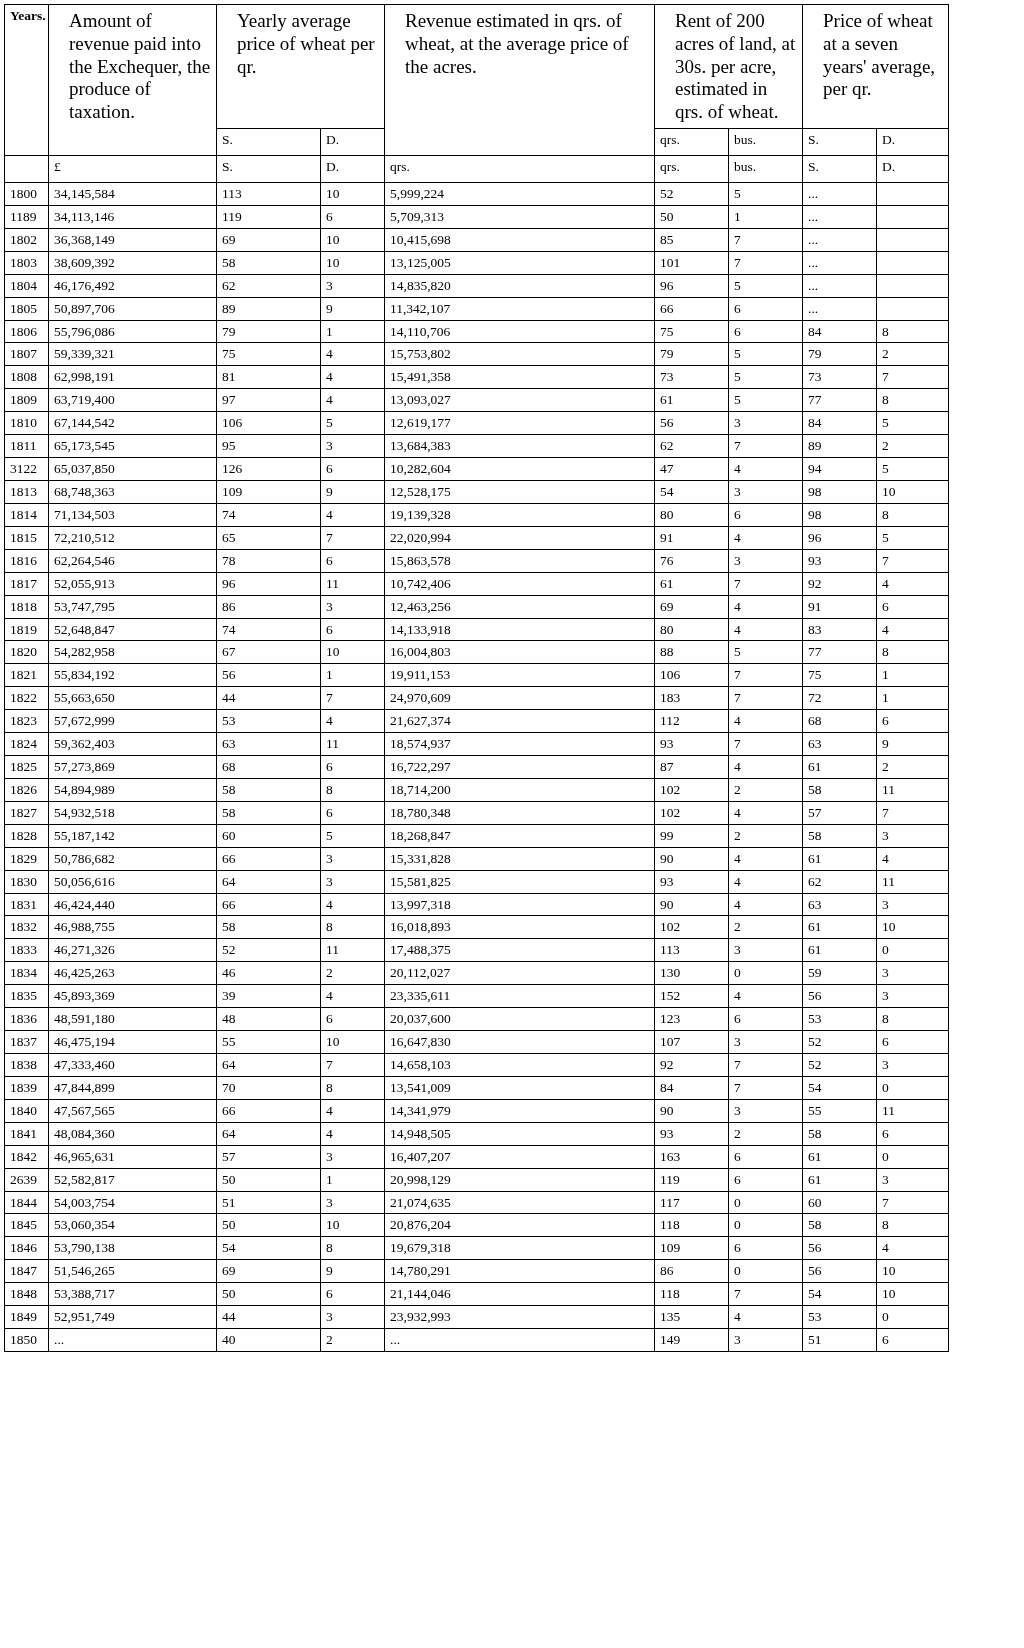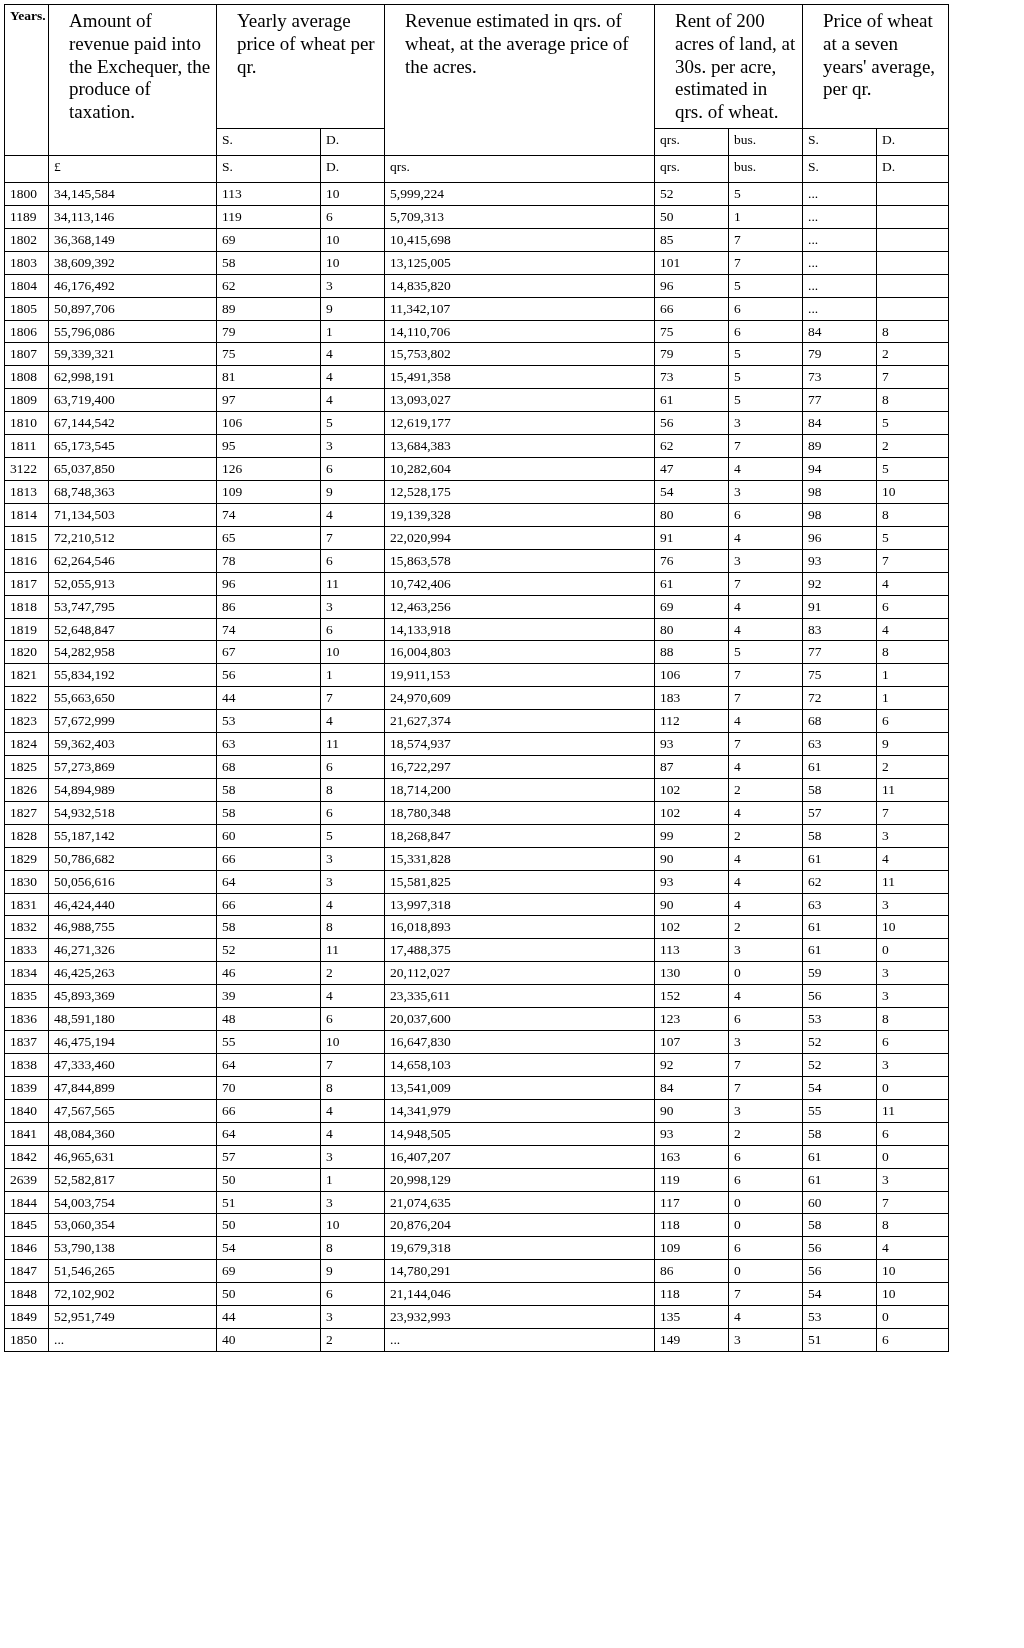--- a/index.html
+++ b/index.html
@@ -632,21 +632,21 @@
           <td class="num">69</td>
           <td class="num">9</td>
           <td class="num">14,780,291</td>
           <td class="num">86</td>
           <td class="num">0</td>
           <td class="num">56</td>
           <td class="num">10</td>
         </tr>
         <tr>
           <td class="num">1848</td>
-          <td class="num">72,102,902</td>
+          <td class="num">53,388,717</td>
           <td class="num">50</td>
           <td class="num">6</td>
           <td class="num">21,144,046</td>
           <td class="num">118</td>
           <td class="num">7</td>
           <td class="num">54</td>
           <td class="num">10</td>
         </tr>
         <tr>
           <td class="num">1849</td>

